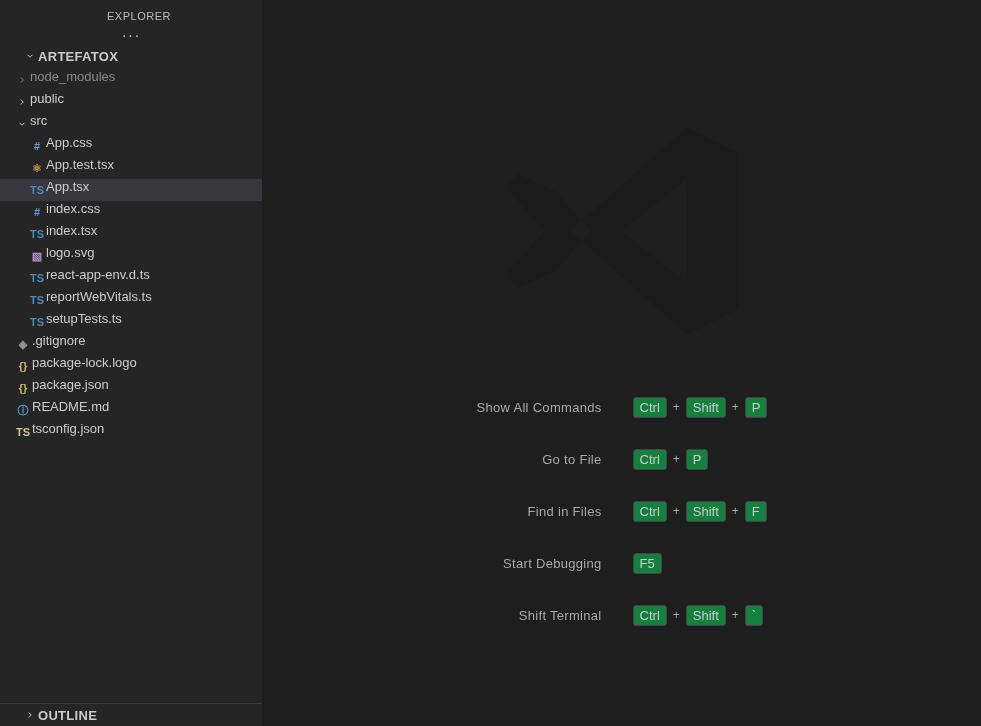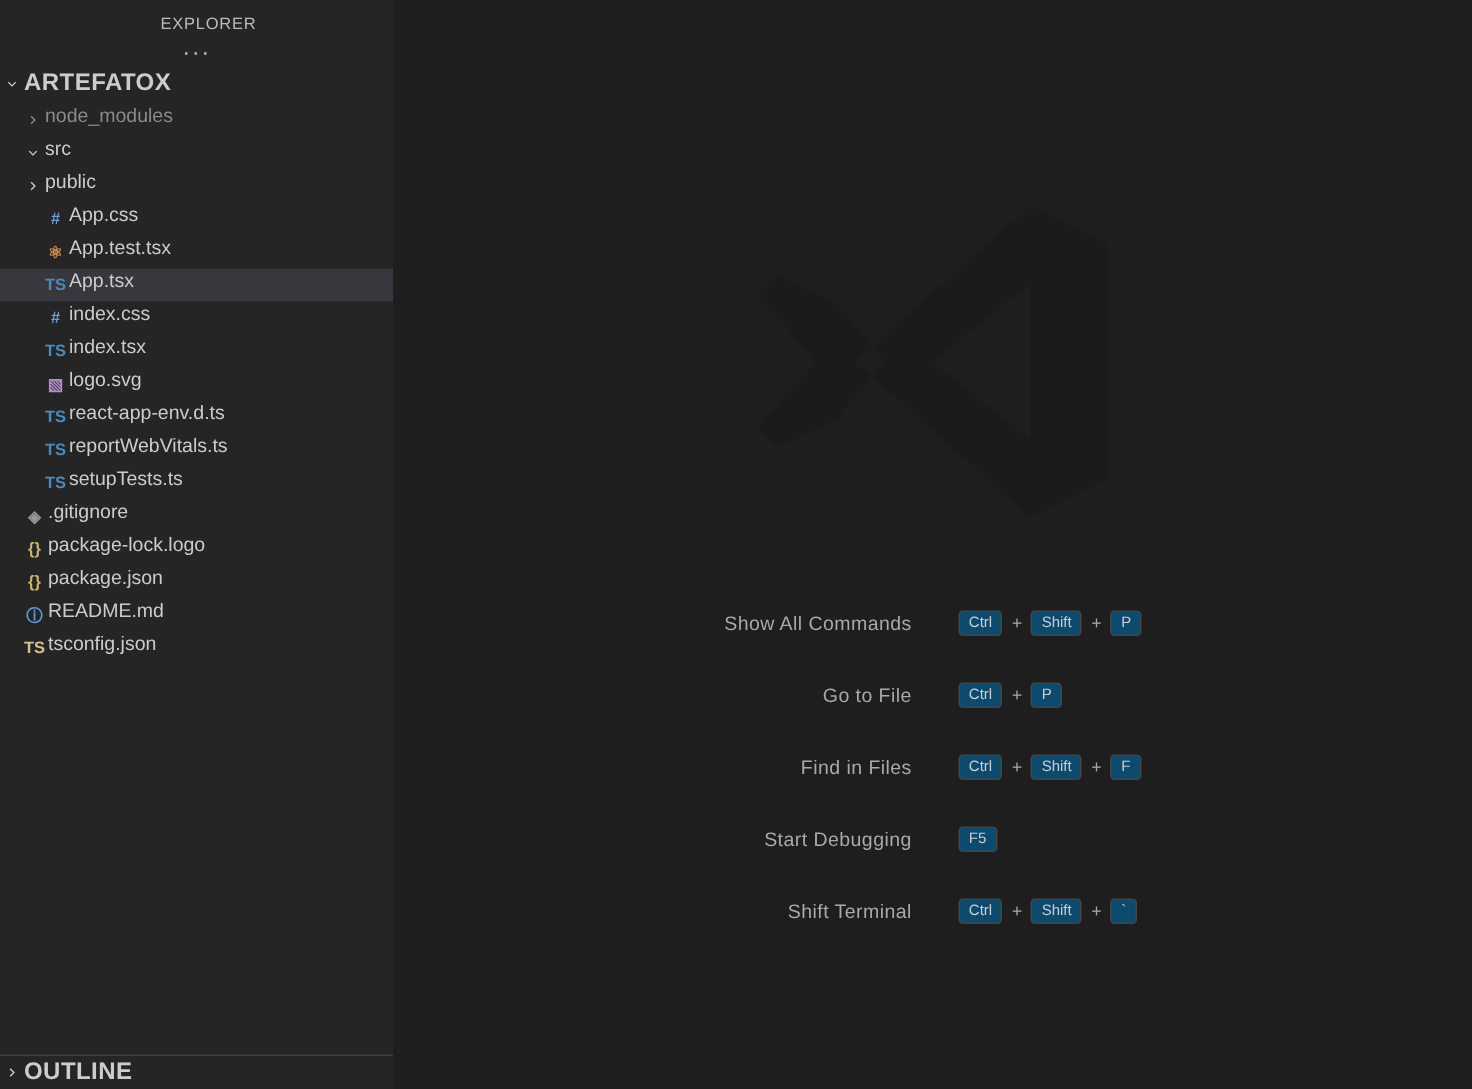--- a/index.html
+++ b/index.html
@@ -33,22 +33,22 @@
   letter-spacing: 0.5px;
   color: #bbbbbb;
   text-transform: uppercase;
   padding-left: 16px;
 }
 .ellipsis { color: #bbbbbb; font-size: 16px; letter-spacing: 1px; cursor: pointer; }
 .section-header {
   display: flex;
   align-items: center;
   height: 22px;
-  padding: 0 0;
-  font-size: 16px;
+  padding: 0 22px;
+  font-size: 13px;
   font-weight: 700;
   letter-spacing: 0.3px;
   color: #cccccc;
   cursor: pointer;
 }
 .chevron { width: 16px; display: inline-flex; align-items: center; justify-content: center; }
 .chevron svg { width: 10px; height: 10px; }
 .tree { flex: 1; overflow: auto; padding-top: 2px; }
 .tree-row {
   display: flex;
@@ -92,25 +92,25 @@
   gap: 31px;
 }
 .short-label {
   text-align: right;
   font-size: 13px;
   color: #a9a9a9;
   letter-spacing: 0.3px;
 }
 .short-keys { display: flex; align-items: center; gap: 6px; }
 .key {
-  background: #0c4a6e;
+  background: #15803d;
   border: 1px solid #444444;
   border-radius: 3px;
   padding: 2px 6px;
-  font-size: 10px;
+  font-size: 13px;
   color: #cccccc;
   min-width: 16px;
   text-align: right;
 }
 .plus { font-size: 12px; color: #a9a9a9; }
 .ic-hash { color: #6b9bd2; }
 .ic-ts   { color: #4a8bbd; font-size: 9px; font-weight: 700; }
 .ic-test { color: #d08f4a; font-size: 11px; }
 .ic-svg  { color: #b48ec8; font-size: 9px; }
 .ic-json { color: #c9b66a; font-size: 12px; }
@@ -144,33 +144,33 @@
           <svg viewBox="0 0 16 16">
             <path d="M6 4l4 4-4 4" stroke="#8a8a8a" stroke-width="1.5" fill="none"></path>
           </svg>
         </span>
       <span>node_modules</span>
     </div>
 
     <div class="tree-row depth-0">
       <span class="twisty">
           <svg viewBox="0 0 16 16">
+            <path d="M6 4l4 4-4 4" stroke="#cccccc" stroke-width="1.5" fill="none"></path>
+          </svg>
+        </span>
+      <span>public</span>
+    </div>
+
+    <div class="tree-row depth-0">
+      <span class="twisty">
+          <svg viewBox="0 0 16 16">
             <path d="M4 6l4 4 4-4" stroke="#cccccc" stroke-width="1.5" fill="none"></path>
           </svg>
         </span>
       <span>src</span>
-    </div>
-
-    <div class="tree-row depth-0">
-      <span class="twisty">
-          <svg viewBox="0 0 16 16">
-            <path d="M6 4l4 4-4 4" stroke="#cccccc" stroke-width="1.5" fill="none"></path>
-          </svg>
-        </span>
-      <span>public</span>
     </div>
 
     <div class="tree-row depth-1">
       <span class="icon ic-hash">#</span>
       <span>App.css</span>
     </div>
 
     <div class="tree-row depth-1">
       <span class="icon ic-test">⚛</span>
       <span>App.test.tsx</span>

